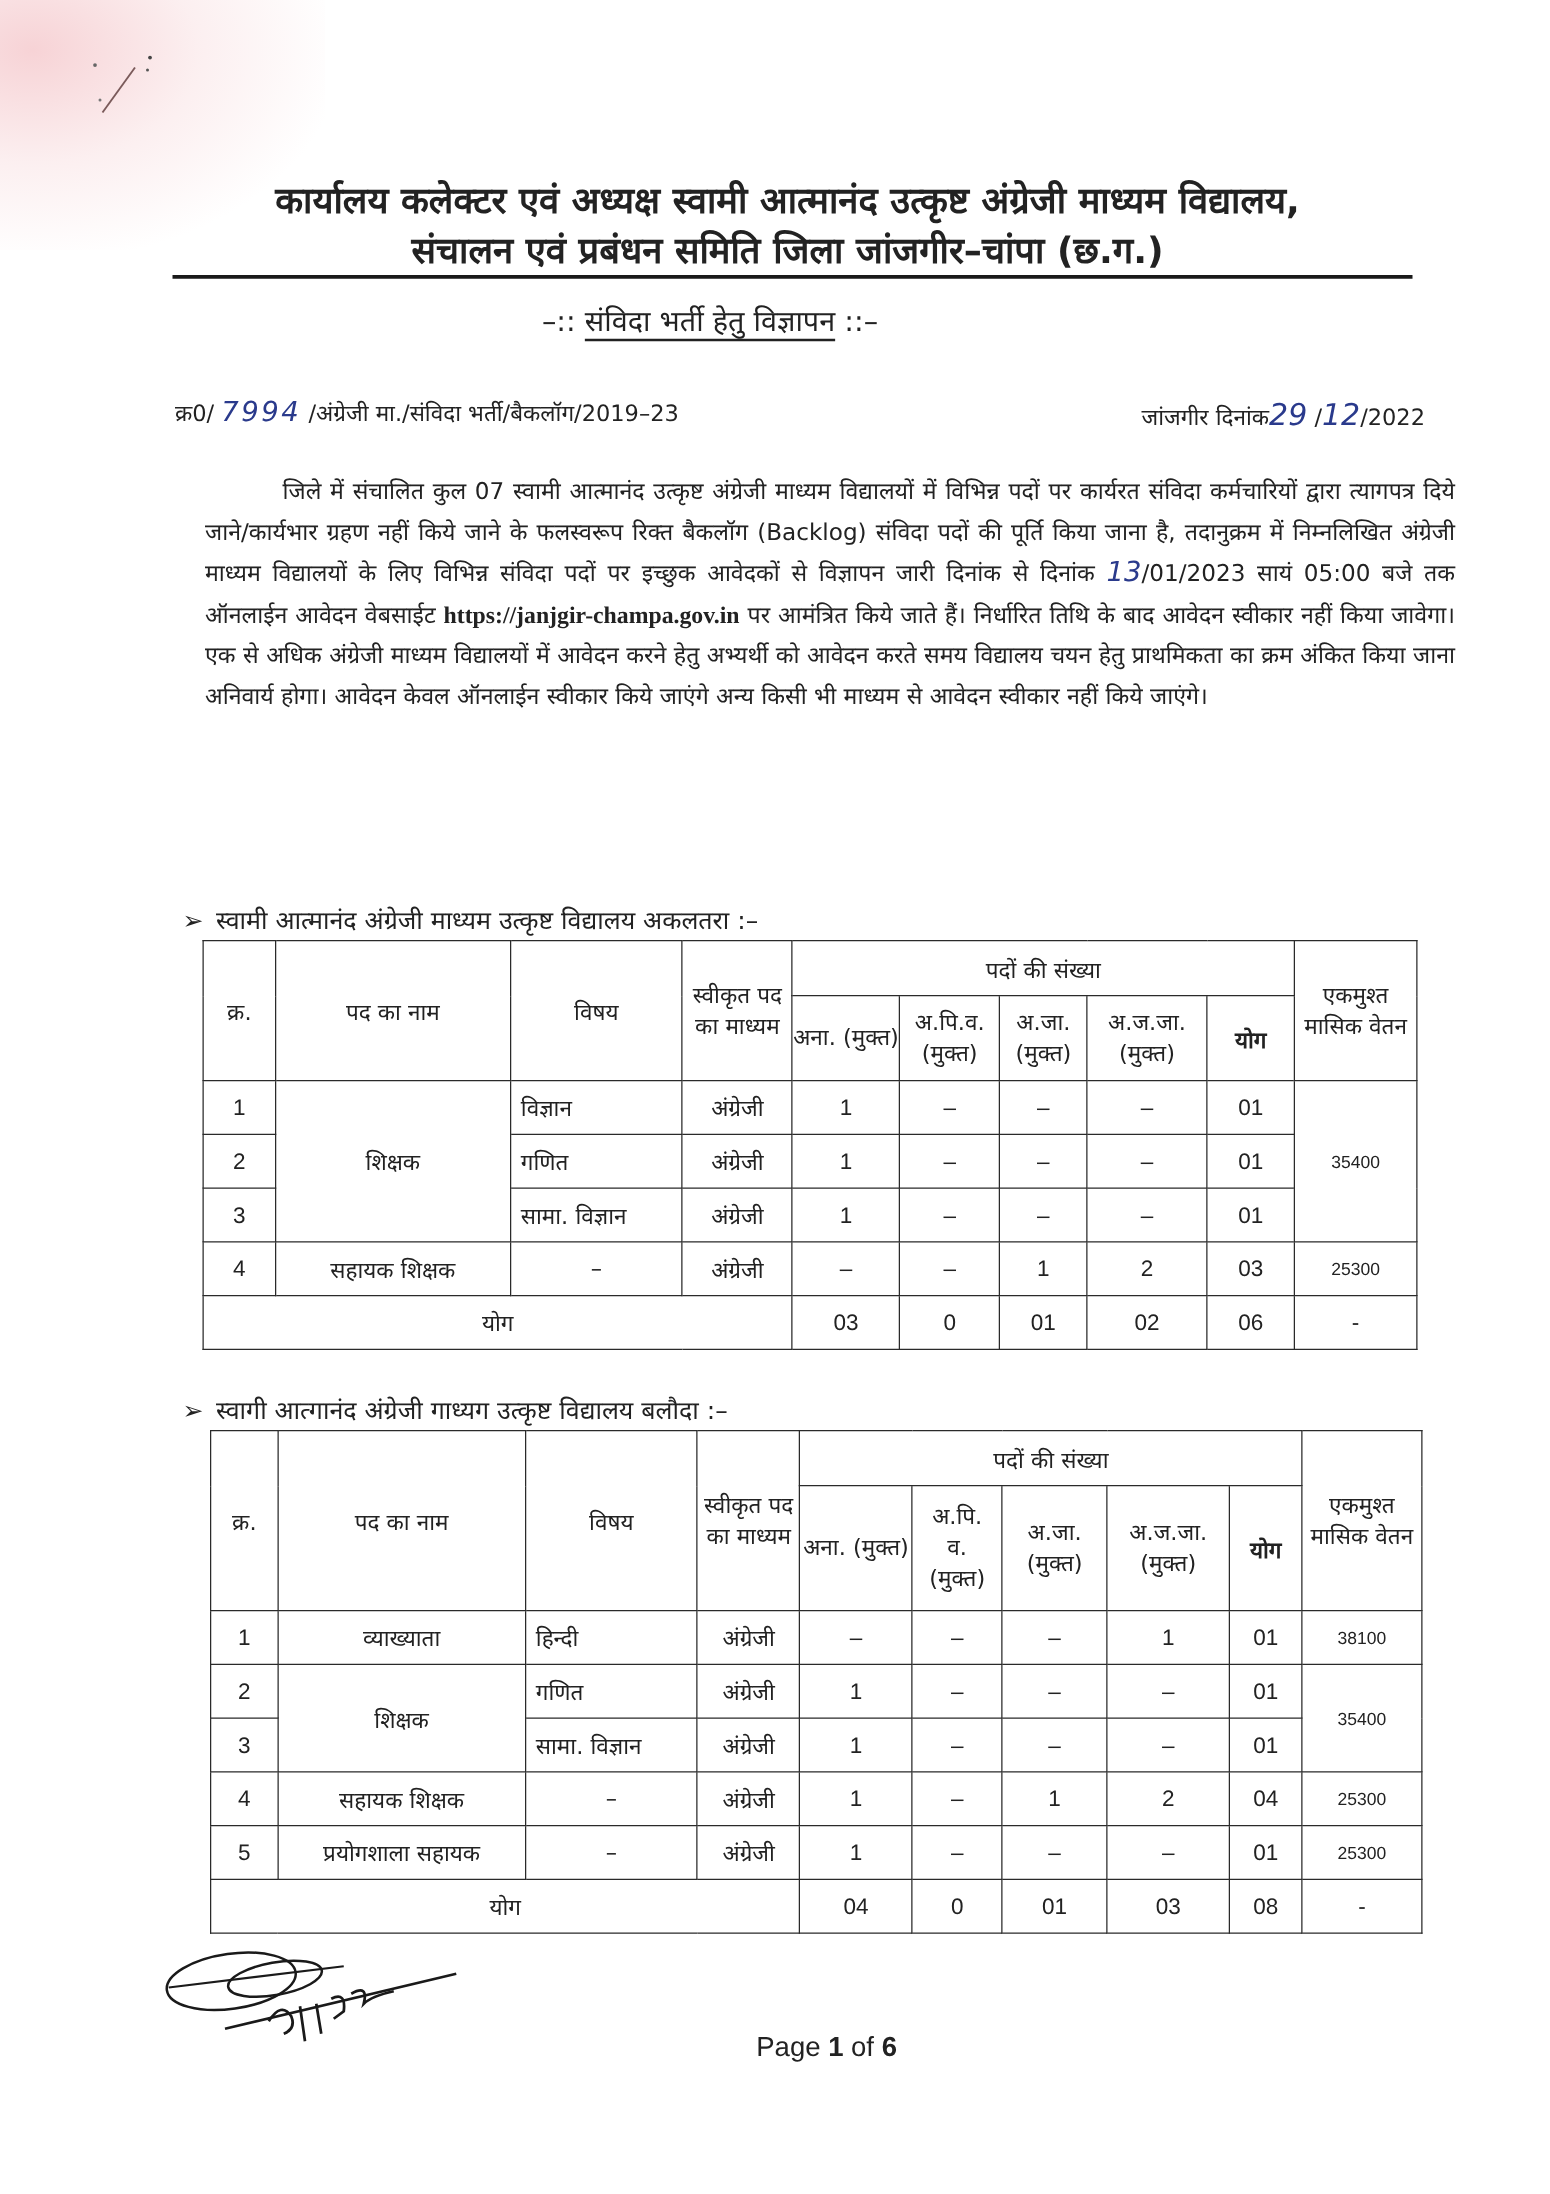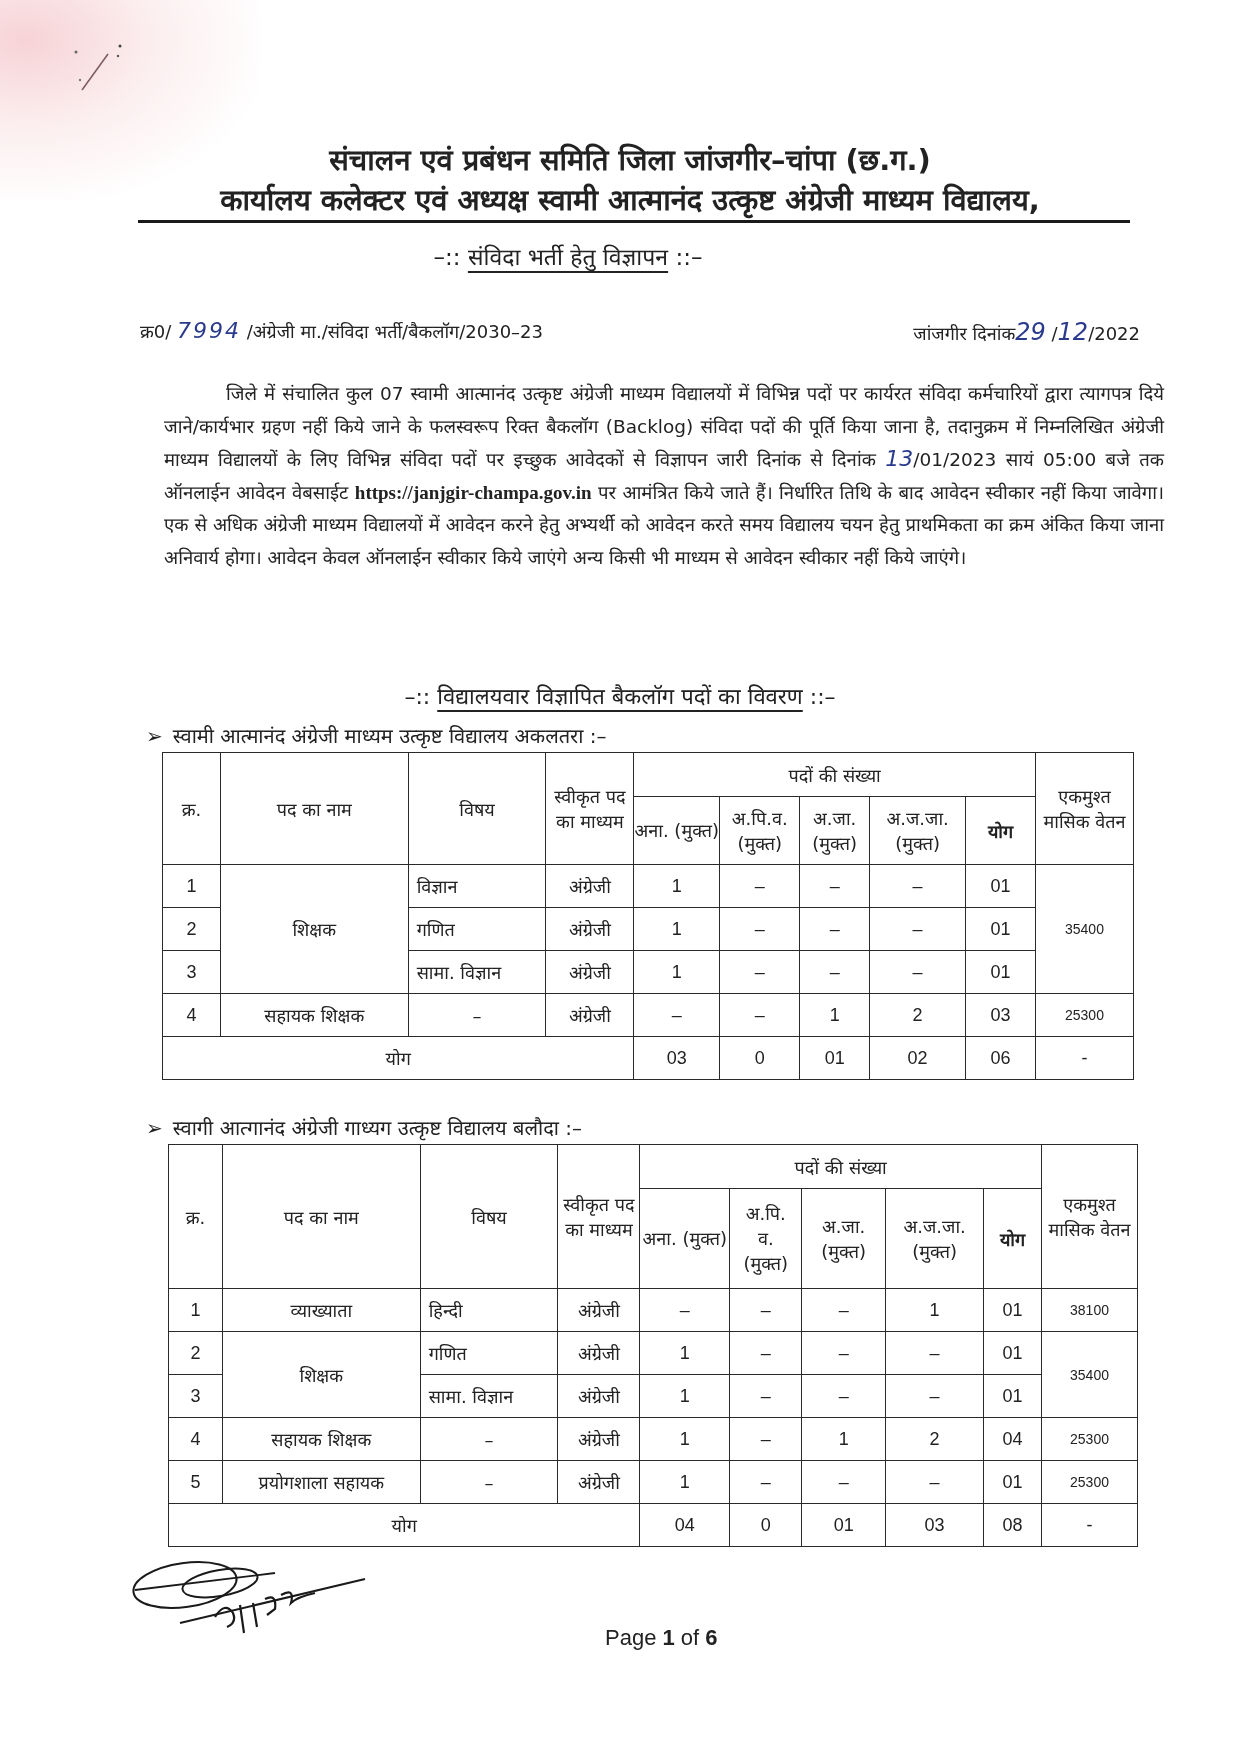--- a/index.html
+++ b/index.html
@@ -71,43 +71,40 @@
   <div class="stain"></div>
   <svg class="scribble" width="60" height="70">
     <path d="M12 50 L38 14" stroke="#7a5a5a" stroke-width="1.5" fill="none"></path>
     <circle cx="6" cy="12" r="1.5" fill="#666"></circle>
     <circle cx="50" cy="6" r="1.5" fill="#444"></circle>
     <circle cx="48" cy="16" r="1.2" fill="#555"></circle>
     <circle cx="10" cy="40" r="1.2" fill="#777"></circle>
   </svg>
 
   <div class="header-title">
+    <div>कार्यालय कलेक्टर एवं अध्यक्ष स्वामी आत्मानंद उत्कृष्ट अंग्रेजी माध्यम विद्यालय,</div>
     <div>संचालन एवं प्रबंधन समिति जिला जांजगीर–चांपा (छ.ग.)</div>
-    <div>कार्यालय कलेक्टर एवं अध्यक्ष स्वामी आत्मानंद उत्कृष्ट अंग्रेजी माध्यम विद्यालय,</div>
   </div>
   <div class="header-rule"></div>
   <div class="subtitle">
     <span>–:: </span><u>संविदा भर्ती हेतु विज्ञापन</u><span> ::–</span>
   </div>
 
   <div class="ref-line">
     <span>क्र0/</span>
-    <span class="hand">7994</span><span> /अंग्रेजी मा./संविदा भर्ती/बैकलॉग/2030–23</span>
+    <span class="hand">7994</span><span> /अंग्रेजी मा./संविदा भर्ती/बैकलॉग/2019–23</span>
   </div>
   <div class="date-line">
     <span>जांजगीर दिनांक</span><span class="hand">29</span><span> /</span><span class="hand">12</span><span>/2022</span>
   </div>
 
   <div class="para">
     <span>जिले में संचालित कुल 07 स्वामी आत्मानंद उत्कृष्ट अंग्रेजी माध्यम विद्यालयों में विभिन्न पदों पर कार्यरत संविदा कर्मचारियों द्वारा त्यागपत्र दिये जाने/कार्यभार ग्रहण नहीं किये जाने के फलस्वरूप रिक्त बैकलॉग (Backlog) संविदा पदों की पूर्ति किया जाना है, तदानुक्रम में निम्नलिखित अंग्रेजी माध्यम विद्यालयों के लिए विभिन्न संविदा पदों पर इच्छुक आवेदकों से विज्ञापन जारी दिनांक से दिनांक </span><span class="hand">13</span><span>/01/2023 सायं 05:00 बजे तक ऑनलाईन आवेदन वेबसाईट </span><b>https://janjgir-champa.gov.in</b><span> पर आमंत्रित किये जाते हैं। निर्धारित तिथि के बाद आवेदन स्वीकार नहीं किया जावेगा। एक से अधिक अंग्रेजी माध्यम विद्यालयों में आवेदन करने हेतु अभ्यर्थी को आवेदन करते समय विद्यालय चयन हेतु प्राथमिकता का क्रम अंकित किया जाना अनिवार्य होगा। आवेदन केवल ऑनलाईन स्वीकार किये जाएंगे अन्य किसी भी माध्यम से आवेदन स्वीकार नहीं किये जाएंगे।</span>
   </div>
 
-  <div class="section-heading">
-    <span>–:: </span><u>विद्यालयवार विज्ञापित बैकलॉग पदों का विवरण</u><span> ::–</span>
-  </div>
 
   <div class="school-label" style="top:722px;">
     <span class="arrow">➢</span><span>स्वामी आत्मानंद अंग्रेजी माध्यम उत्कृष्ट विद्यालय अकलतरा :–</span>
   </div>
 
   <table class="grid" style="left:162px; top:752px; width:972px;">
     <colgroup>
       <col style="width:58px">
         <col style="width:188px">
         <col style="width:138px">

